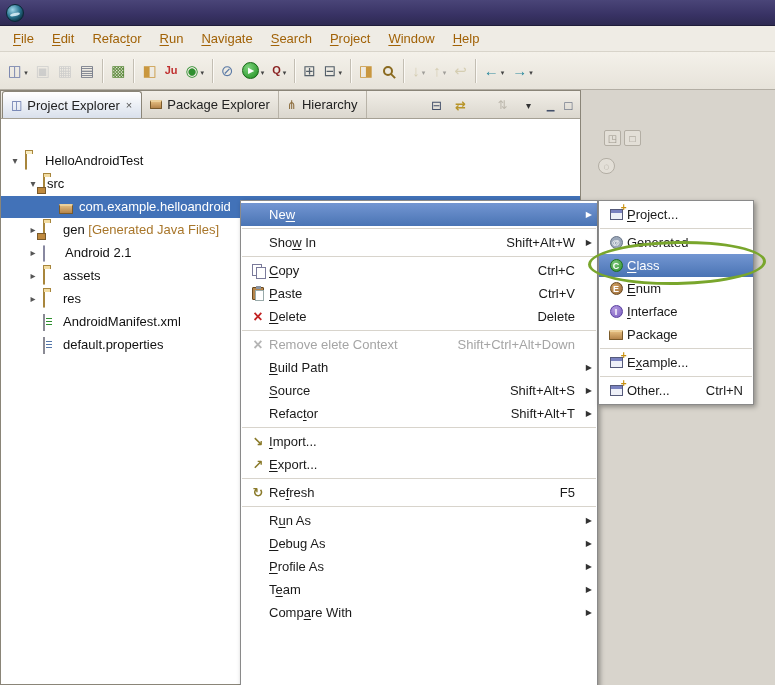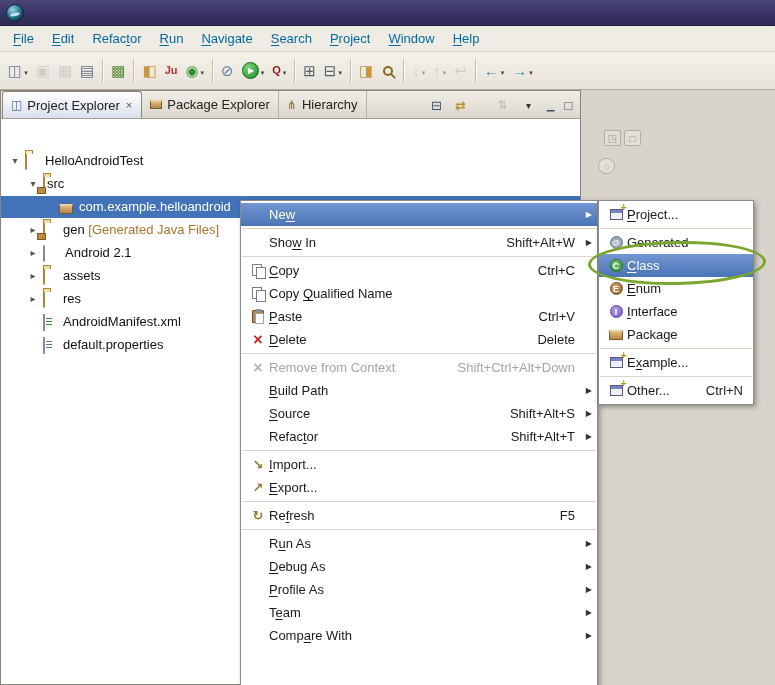--- a/index.html
+++ b/index.html
@@ -11,21 +11,21 @@
   .titlebar { position:absolute; left:0; top:0; width:775px; height:26px;
     background:linear-gradient(#4a4578,#383264 60%,#2e2a52); border-bottom:1px solid #1f1c3a; }
   .ecl { position:absolute; left:6px; top:4px; width:18px; height:18px; border-radius:50%;
     background:radial-gradient(circle at 35% 30%, #9fd6e8, #2e7a96 45%, #0c3446 80%); border:1px solid #0a2836; }
   .ecl::after { content:""; position:absolute; left:3px; top:8px; width:10px; height:3px;
     background:#dff2fa; border-radius:50%; transform:rotate(-12deg); opacity:.85; }
 
   
   .menubar { position:absolute; left:0; top:26px; width:775px; height:26px;
     background:#efece5; border-bottom:1px solid #d8d4ca; display:flex; align-items:center; padding-left:4px; }
-  .mb-item { padding:3px 9px; color:#0369a1; cursor:default;text-align:right; }
+  .mb-item { padding:3px 9px; color:#a16207; cursor:default;text-align:right; }
 
   
   .toolbar { position:absolute; left:0; top:52px; width:775px; height:38px;
     background:linear-gradient(#f4f1ea,#e7e3da); border-bottom:1px solid #b3aea4;
     display:flex; align-items:center; padding:0 4px; }
   .tb { display:flex; align-items:center; height:28px; padding:0 3px; margin:0 1px; border-radius:2px; }
   .tb .g { font-size:15px; line-height:1; }
   .tb .gju { font-size:11px; font-weight:bold; }
   .grun { width:17px; height:17px; border-radius:50%; color:#fff !important; font-size:8px !important;
     display:flex; align-items:center; justify-content:center; padding-left:2px;
@@ -332,40 +332,34 @@
     <div class="cm-sep"></div>
     <div class="cm-item">
       <span class="cm-ico">
           <span class="i-copy"></span>
         </span>
       <span class="cm-lbl"><u>C</u>opy</span>
       <span class="cm-sc">Ctrl+C</span>
     </div>
     <div class="cm-item">
       <span class="cm-ico">
-          <span class="i-copy"></span>
-        </span>
-      <span class="cm-lbl">Copy <u>Q</u>ualified Name</span>
-    </div>
-    <div class="cm-item">
-      <span class="cm-ico">
           <span class="i-paste"></span>
         </span>
       <span class="cm-lbl"><u>P</u>aste</span>
       <span class="cm-sc">Ctrl+V</span>
     </div>
     <div class="cm-item">
       <span class="cm-ico i-del"></span>
       <span class="cm-lbl"><u>D</u>elete</span>
       <span class="cm-sc">Delete</span>
     </div>
     <div class="cm-sep"></div>
     <div class="cm-item disab">
       <span class="cm-ico i-rem"></span>
-      <span class="cm-lbl">Remove from Context</span>
+      <span class="cm-lbl">Remove elete Context</span>
       <span class="cm-sc">Shift+Ctrl+Alt+Down</span>
     </div>
     <div class="cm-item">
       <span class="cm-ico"></span>
       <span class="cm-lbl"><u>B</u>uild Path</span>
       <span class="cm-arr"></span>
     </div>
     <div class="cm-item">
       <span class="cm-ico"></span>
       <span class="cm-lbl"><u>S</u>ource</span>

